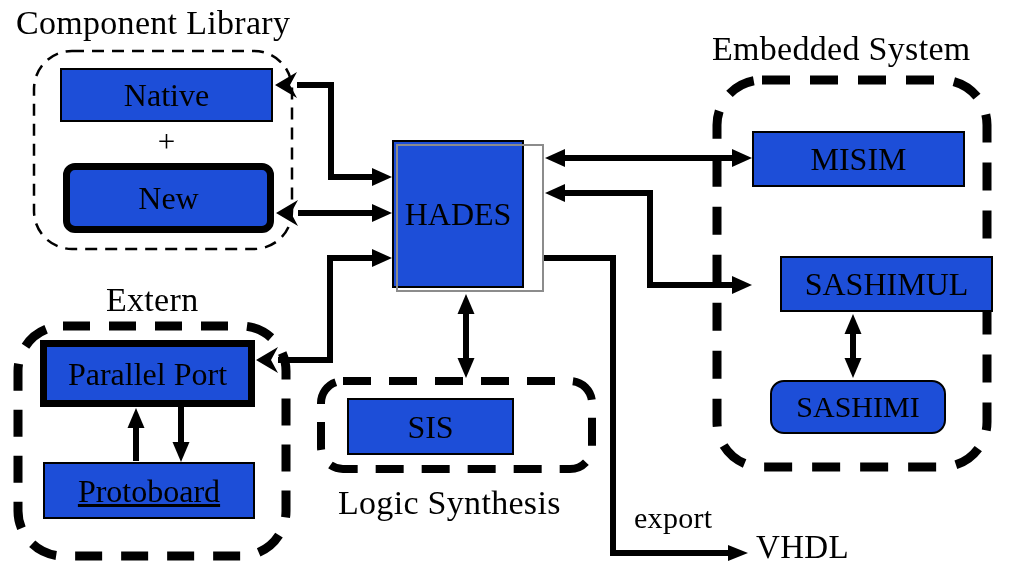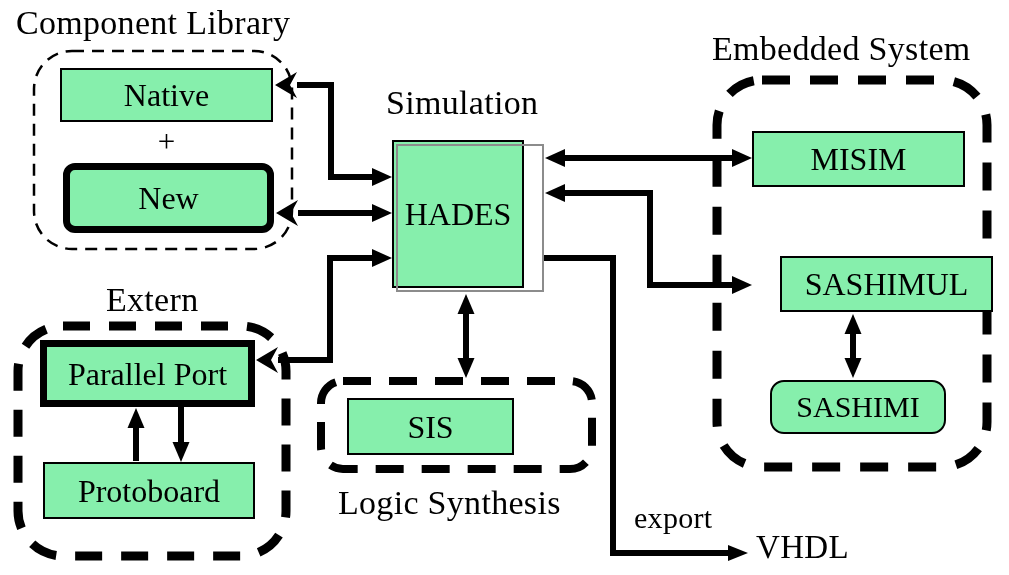--- a/index.html
+++ b/index.html
@@ -8,21 +8,21 @@
     width:1009px;height:575px;
     background:#ffffff;
     font-family:"Liberation Serif", serif;
     color:#000;
     overflow:hidden;
   }
   .layer{position:absolute;left:0;top:0;width:1009px;height:575px;}
   .box{
     position:absolute;
     box-sizing:border-box;
-    background:#86efac;
+    background:#1d4ed8;
     border:2px solid #000;
     display:flex;align-items:center;justify-content:center;
     font-size:32px;line-height:1;white-space:nowrap;
   }
   .thick{border-width:7px;}
   .rounded{border-radius:14px;}
   .title{
     position:absolute;
     font-size:34px;line-height:1;white-space:nowrap;letter-spacing:0.3px;
   }
@@ -96,37 +96,36 @@
       <polygon points="181,462 172.5,442 189.5,442" stroke="none"></polygon>
     </g>
 
     <g stroke="#000" fill="#000">
       <path d="M 543 258 H 613 V 553 H 730" fill="none" stroke-width="6"></path>
       <polygon points="748,553 728,545 728,561" stroke="none"></polygon>
     </g>
   </svg>
 
   <div class="title" style="left:16px;top:6px;">Component Library</div>
-  <div class="title" style="left:386px;top:86px;">Simulation</div>
   <div class="title" style="left:712px;top:32px;">Embedded System</div>
   <div class="title" style="left:338px;top:486px;">Logic Synthesis</div>
   <div class="title" style="left:106px;top:283px;">Extern</div>
 
   <div class="box" style="left:60px;top:68px;width:213px;height:54px;">Native</div>
   <div style="position:absolute;left:60px;top:122px;width:213px;text-align:center;font-size:31px;line-height:1.3;">+</div>
   <div class="box thick" style="left:63px;top:163px;width:211px;height:70px;border-radius:12px;">New</div>
 
   <div class="box" style="left:392px;top:140px;width:132px;height:148px;">HADES</div>
   <div class="hades-frame" style="left:396px;top:144px;width:148px;height:148px;"></div>
 
   <div class="box" style="left:752px;top:131px;width:213px;height:56px;">MISIM</div>
   <div class="box" style="left:780px;top:256px;width:213px;height:56px;">SASHIMUL</div>
   <div class="box rounded" style="left:770px;top:380px;width:176px;height:54px;font-size:30px;">SASHIMI</div>
 
   <div class="box thick" style="left:40px;top:340px;width:215px;height:67px;">Parallel Port</div>
-  <div class="box" style="left:43px;top:462px;width:212px;height:57px;">Protoboard</div>
+  <div class="box" style="left:43px;top:462px;width:212px;height:57px;text-decoration:underline;">Protoboard</div>
 
   <div class="box" style="left:347px;top:398px;width:167px;height:57px;">SIS</div>
 
   <div class="title" style="left:634px;top:503px;font-size:30px;">export</div>
   <div class="title" style="left:756px;top:531px;font-size:33px;">VHDL</div>
 
 </div>
 
 </body></html>

